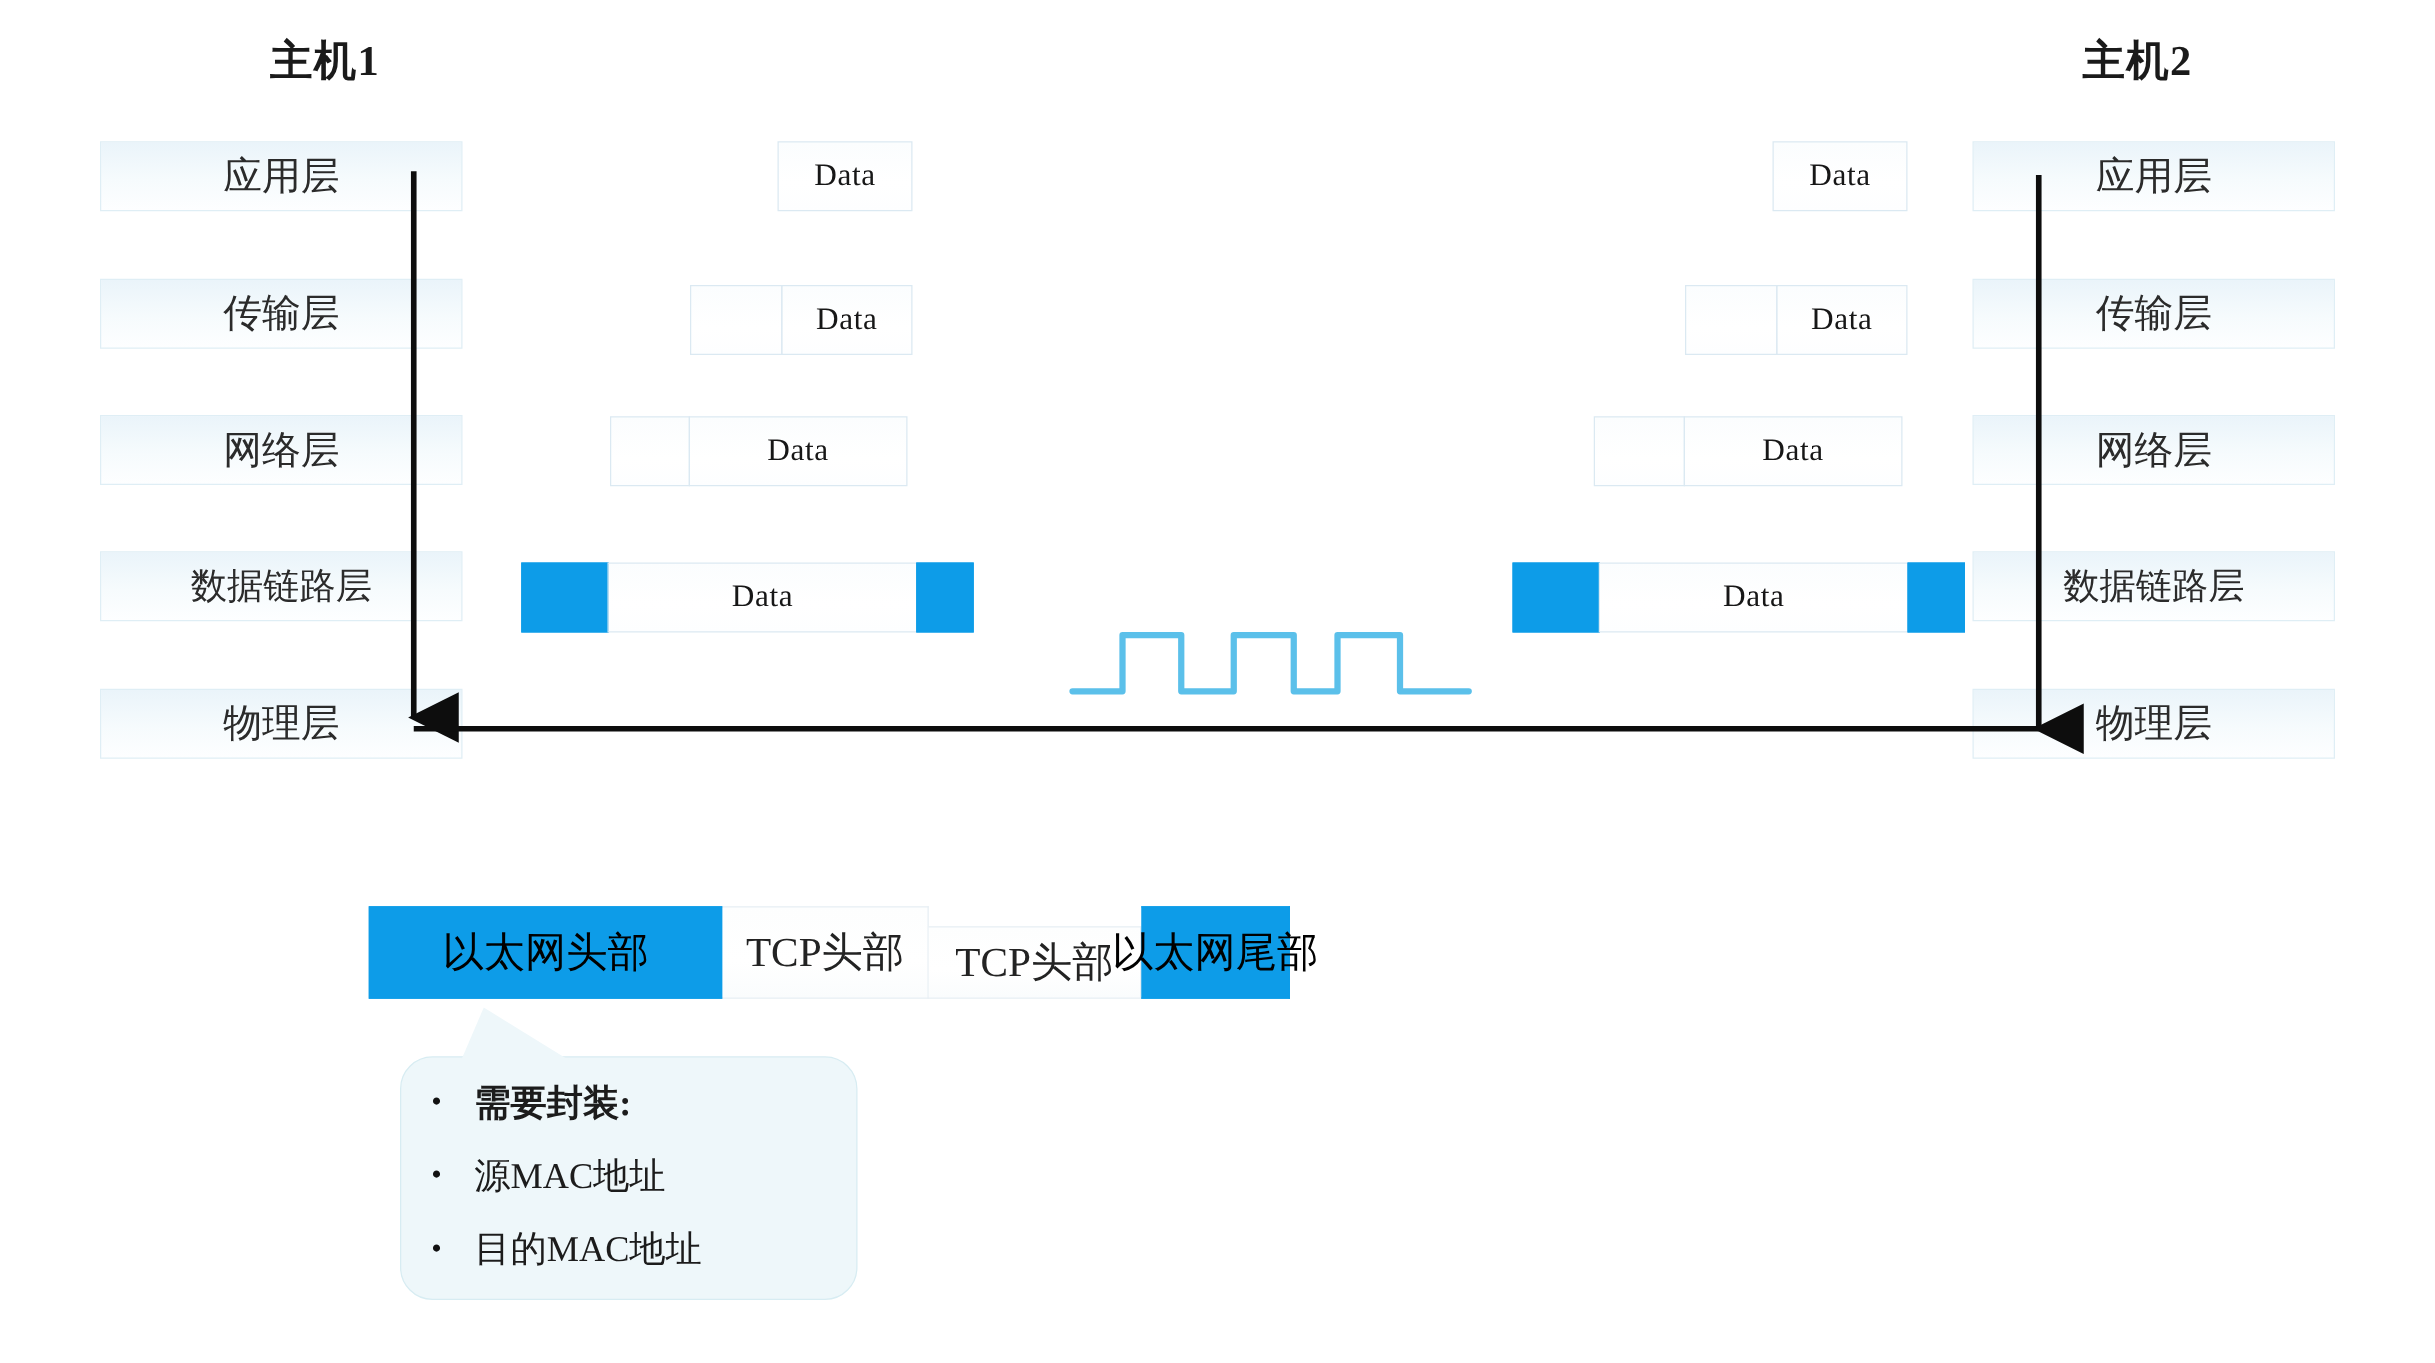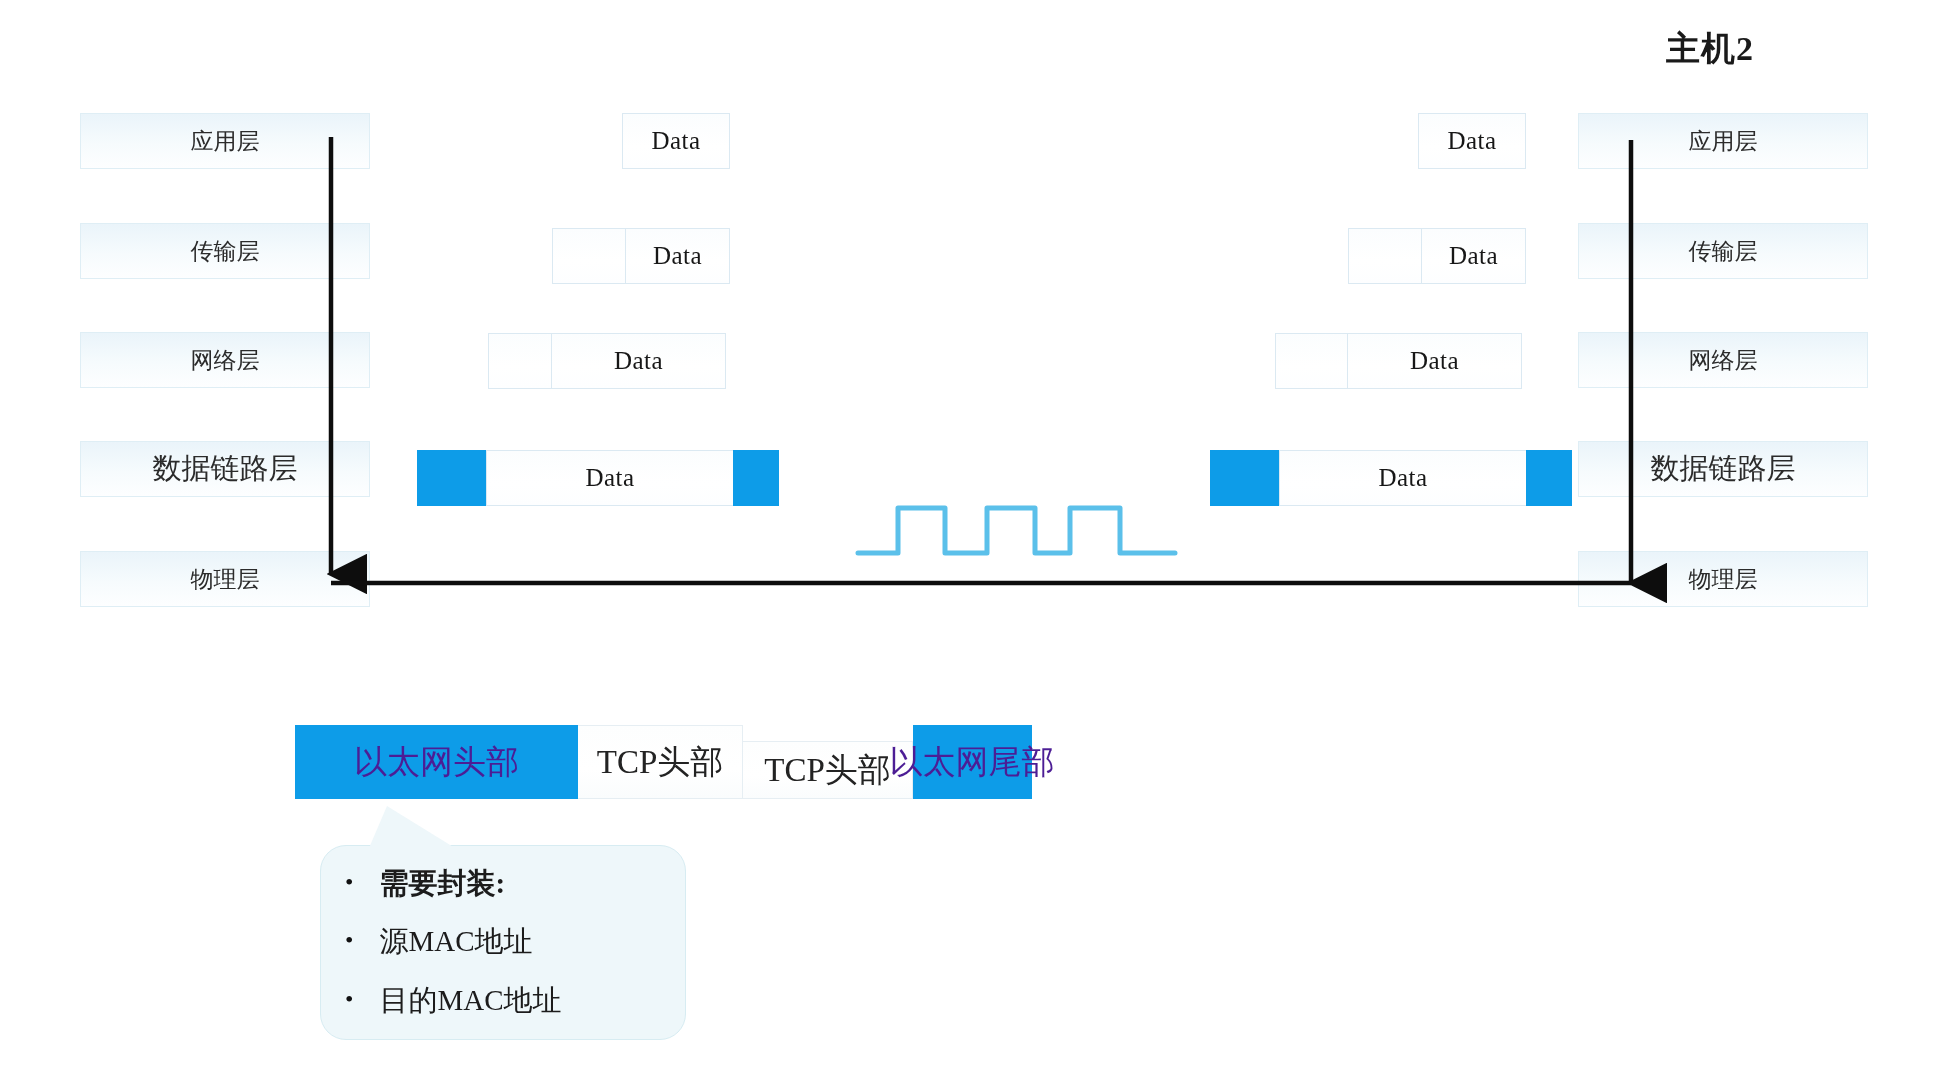--- a/index.html
+++ b/index.html
@@ -30,21 +30,21 @@
   }
 
   
   .layer-box {
     position: absolute;
     background: linear-gradient(to bottom, #eaf4fa 0%, #f6fbfd 55%, #fdfeff 100%);
     border: 1px solid #dfeef5;
     display: flex;
     align-items: center;
     justify-content: center;
-    font-size: 23px;
+    font-size: 31px;
     color: #2b2b2b;
     white-space: nowrap;
     font-family: "Liberation Serif", "DejaVu Serif", serif;
   }
   .layer-box.wide-label { font-size: 29px; }
 
   
   .pkt {
     position: absolute;
     display: flex;
@@ -91,21 +91,21 @@
     color: #232323;
     background: linear-gradient(to bottom, #fdfefe 0%, #ffffff 60%, #fafcfd 100%);
     border: 1px solid #e6eef3;
     border-left: none;
     white-space: nowrap;
     font-family: "Liberation Serif", "DejaVu Serif", serif;
   }
   #frame-bar .fcell:first-child { border-left: 1px solid #e6eef3; }
   #frame-bar .fcell.blue {
     background: #0d9ce8;
-    color: #4c1d95;
+    color: #000000;
     border-color: #0d9ce8;
   }
 
   
   #callout {
     position: absolute;
     background: #eef7fa;
     border: 1px solid #d7ecf2;
     border-radius: 26px;
     padding: 22px 20px 24px 24px;
@@ -139,20 +139,21 @@
     transform: translateY(-3px);
   }
   #callout li.strong .txt { font-weight: bold; }
   #callout li .txt { white-space: nowrap; }
 </style>
 </head>
 <body>
 
 <div id="stage">
 
+  <div class="host-title" style="left:140px; top:26px; width:240px;">主机1</div>
   <div class="host-title" style="left:1590px; top:26px; width:240px;">主机2</div>
 
   <div class="layer-box" style="left:80px; top:113px; width:290px; height:56px;">
     <span>应用层</span>
   </div>
   <div class="layer-box" style="left:80px; top:223px; width:290px; height:56px;">
     <span>传输层</span>
   </div>
   <div class="layer-box" style="left:80px; top:332px; width:290px; height:56px;">
     <span>网络层</span>

